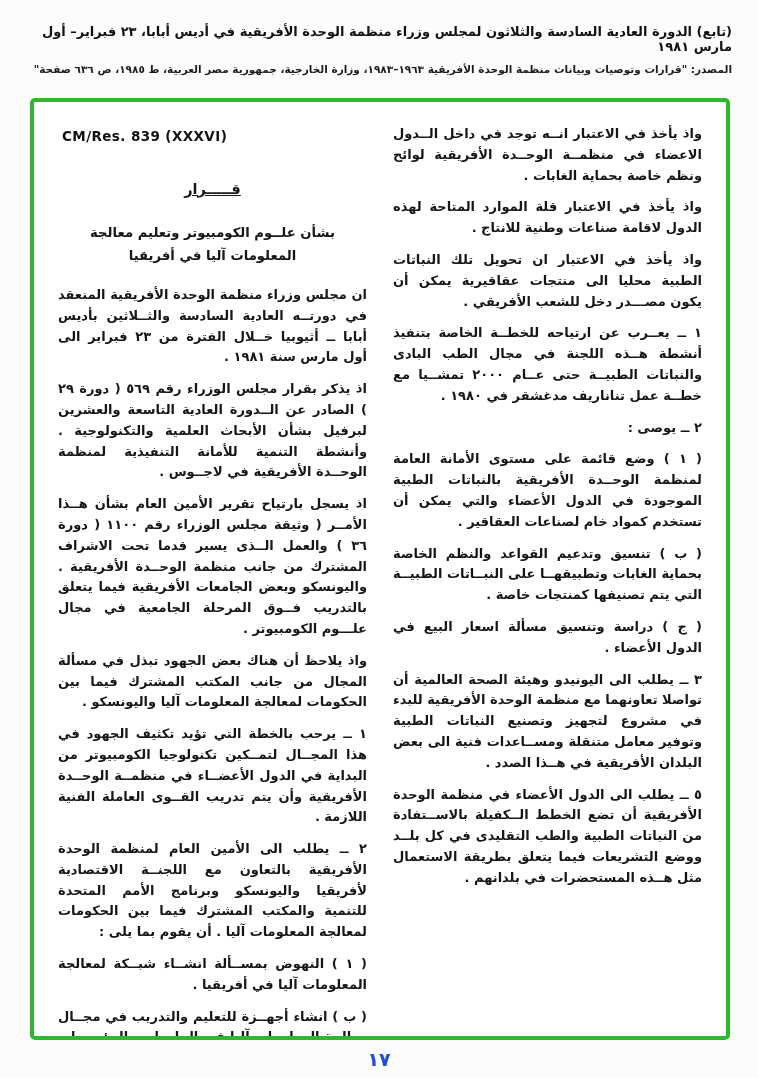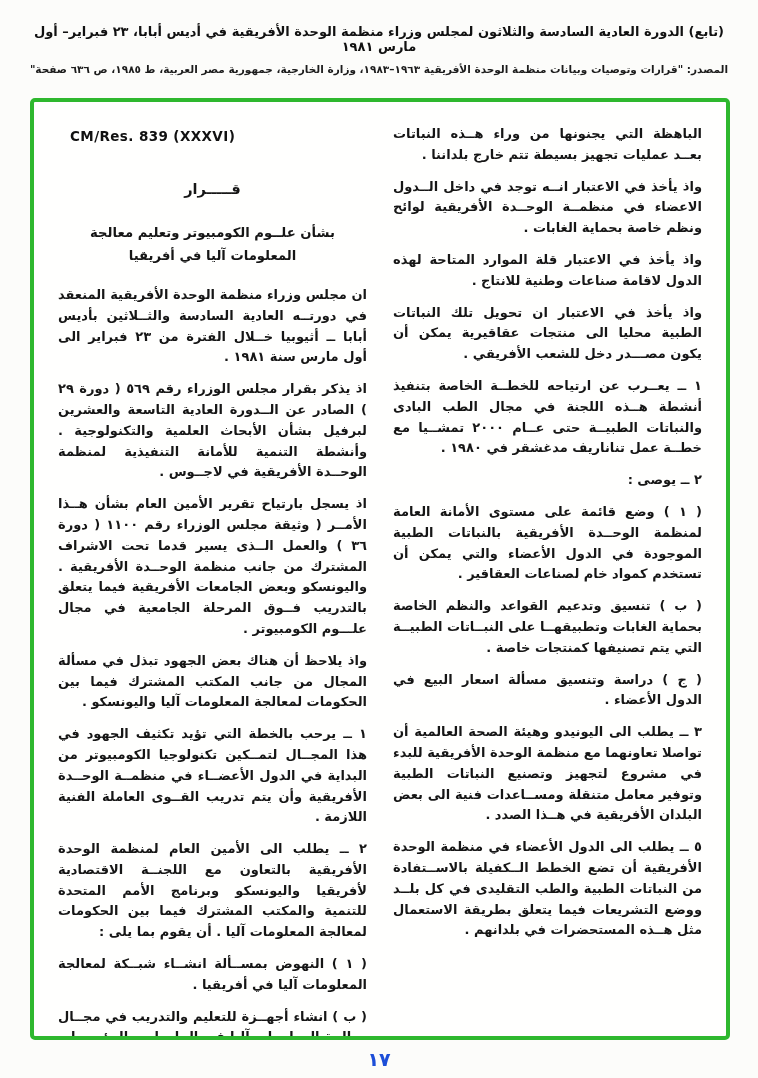--- a/index.html
+++ b/index.html
@@ -7,22 +7,21 @@
   body { font-family: "DejaVu Sans", sans-serif; }
   .screen {
     position: relative;
     width: 758px; height: 1078px;
     margin: 0 auto;
     background: #fcfcfa;
     overflow: hidden;
   }
   .page-header {
     direction: rtl;
-    text-align: center;
-    padding: 24px 16px 0;
+    padding: 24px 26px 0;
     color: #111;
   }
   .hdr-line1 { font-size: 13px; font-weight: bold; letter-spacing: 0; }
   .hdr-line2 { font-size: 10.5px; font-weight: bold; margin-top: 9px; color: #1c1c1c; }
   .green-box {
     position: absolute;
     left: 30px; top: 98px;
     width: 700px; height: 942px;
     border: 4px solid #2eb82e;
     border-radius: 5px;
@@ -45,29 +44,30 @@
     font-weight: bold;
     color: #161616;
   }
   .col p { margin-bottom: 11px; }
   .doc-ref {
     direction: ltr;
     text-align: left;
     font-size: 13.5px;
     font-weight: bold;
     letter-spacing: 0.4px;
-    margin: 2px 12px 30px;
+    margin: 2px 4px 30px;
     color: #111;
   }
   .res-title {
     text-align: center;
     font-size: 14.5px;
     font-weight: bold;
     letter-spacing: 1px;
     margin-bottom: 16px;
+    text-decoration: underline;
   }
   .res-subtitle {
     text-align: center;
     font-size: 13.2px;
     font-weight: bold;
     line-height: 1.75;
     margin-bottom: 18px;
     margin-top: 20px;
   }
   .page-footer {
@@ -85,21 +85,20 @@
 
   <header class="page-header">
     <div class="hdr-line1">(تابع) الدورة العادية السادسة والثلاثون لمجلس وزراء منظمة الوحدة الأفريقية في أديس أبابا، ٢٣ فبراير– أول مارس ١٩٨١</div>
     <div class="hdr-line2">المصدر: "قرارات وتوصيات وبيانات منظمة الوحدة الأفريقية ١٩٦٣–١٩٨٣، وزارة الخارجية، جمهورية مصر العربية، ط ١٩٨٥، ص ٦٣٦ صفحة"</div>
   </header>
 
   <div class="green-box" style="border-color: rgb(46, 184, 46);">
     <div class="columns">
 
       <section class="col">
-        <p>الباهظة التي يجنونها من وراء هــذه النباتات بعــد عمليات تجهيز بسيطة تتم خارج بلداننا .</p>
         <p>واذ يأخذ في الاعتبار انــه توجد في داخل الــدول الاعضاء في منظمــة الوحــدة الأفريقية لوائح ونظم خاصة بحماية الغابات .</p>
         <p>واذ يأخذ في الاعتبار قلة الموارد المتاحة لهذه الدول لاقامة صناعات وطنية للانتاج .</p>
         <p>واذ يأخذ في الاعتبار ان تحويل تلك النباتات الطبية محليا الى منتجات عقاقيرية يمكن أن يكون مصـــدر دخل للشعب الأفريقي .</p>
         <p>١ ــ يعــرب عن ارتياحه للخطــة الخاصة بتنفيذ أنشطة هــذه اللجنة في مجال الطب البادى والنباتات الطبيــة حتى عــام ٢٠٠٠ تمشــيا مع خطــة عمل تناناريف مدغشقر في ١٩٨٠ .</p>
         <p>٢ ــ يوصى :</p>
         <p>( ١ ) وضع قائمة على مستوى الأمانة العامة لمنظمة الوحــدة الأفريقية بالنباتات الطبية الموجودة في الدول الأعضاء والتي يمكن أن تستخدم كمواد خام لصناعات العقاقير .</p>
         <p>( ب ) تنسيق وتدعيم القواعد والنظم الخاصة بحماية الغابات وتطبيقهــا على النبــاتات الطبيــة التي يتم تصنيفها كمنتجات خاصة .</p>
         <p>( ج ) دراسة وتنسيق مسألة اسعار البيع في الدول الأعضاء .</p>
         <p>٣ ــ يطلب الى اليونيدو وهيئة الصحة العالمية أن تواصلا تعاونهما مع منظمة الوحدة الأفريقية للبدء في مشروع لتجهيز وتصنيع النباتات الطبية وتوفير معامل متنقلة ومســاعدات فنية الى بعض البلدان الأفريقية في هــذا الصدد .</p>
         <p>٥ ــ يطلب الى الدول الأعضاء في منظمة الوحدة الأفريقية أن تضع الخطط الــكفيلة بالاســتفادة من النباتات الطبية والطب التقليدى في كل بلــد ووضع التشريعات فيما يتعلق بطريقة الاستعمال مثل هــذه المستحضرات في بلدانهم .</p>

